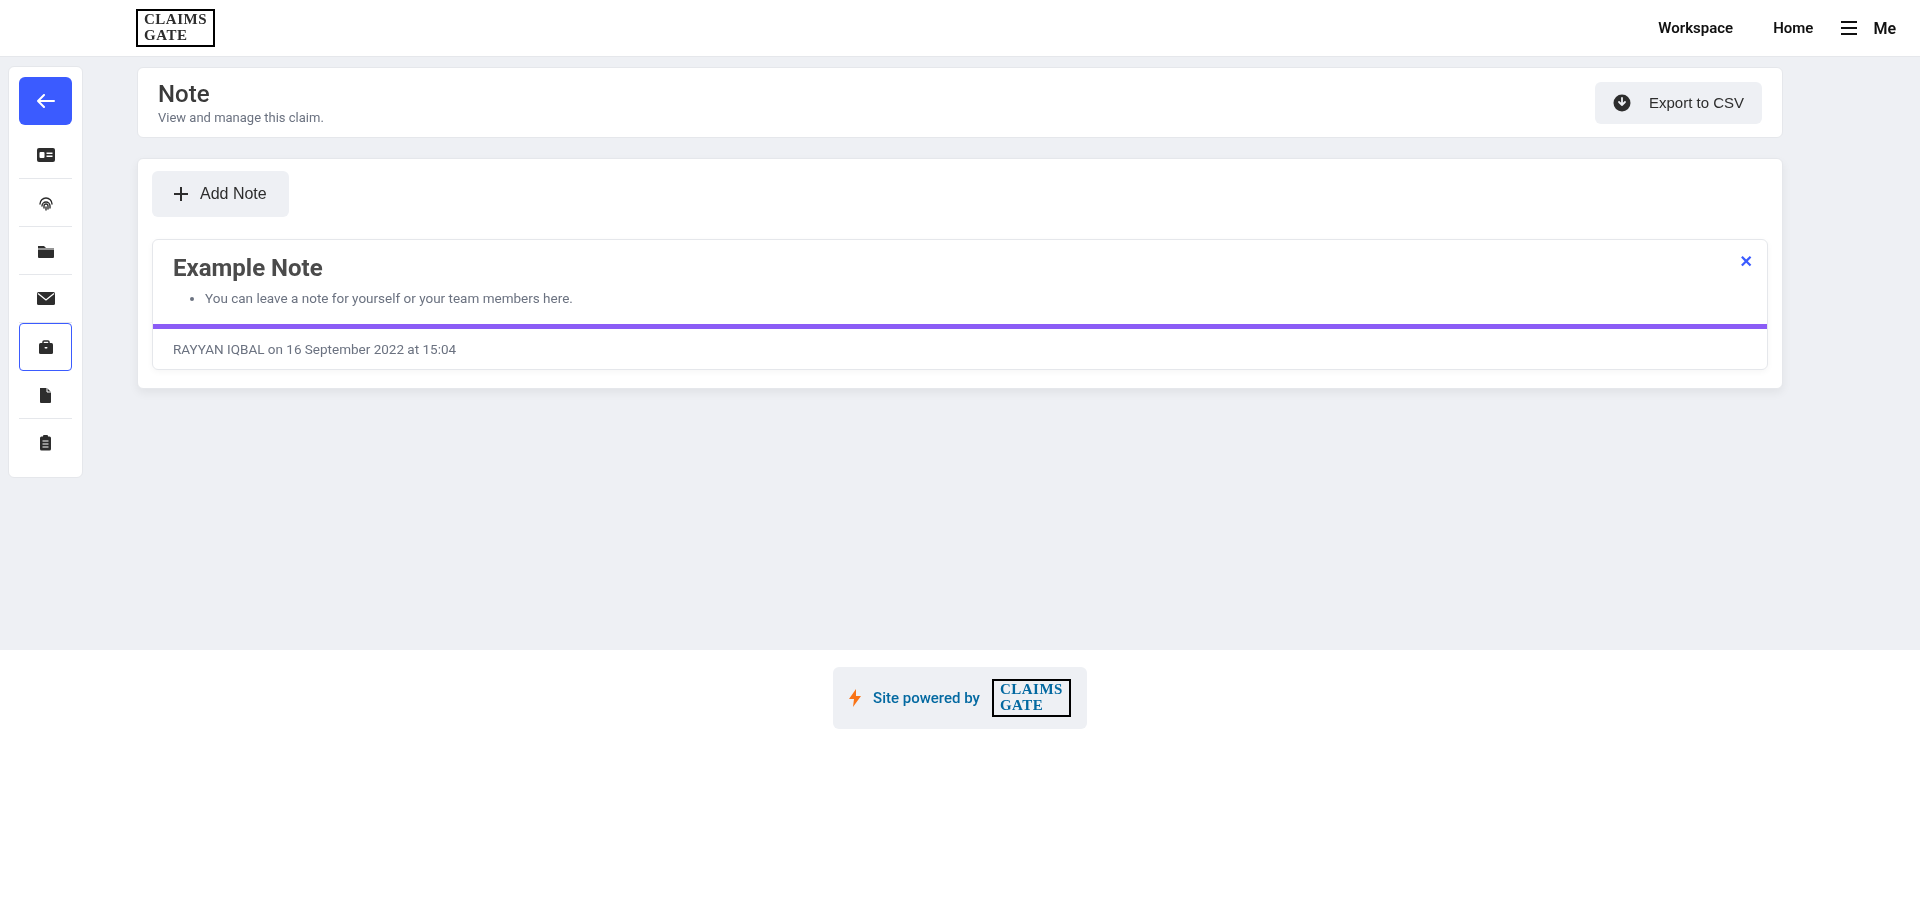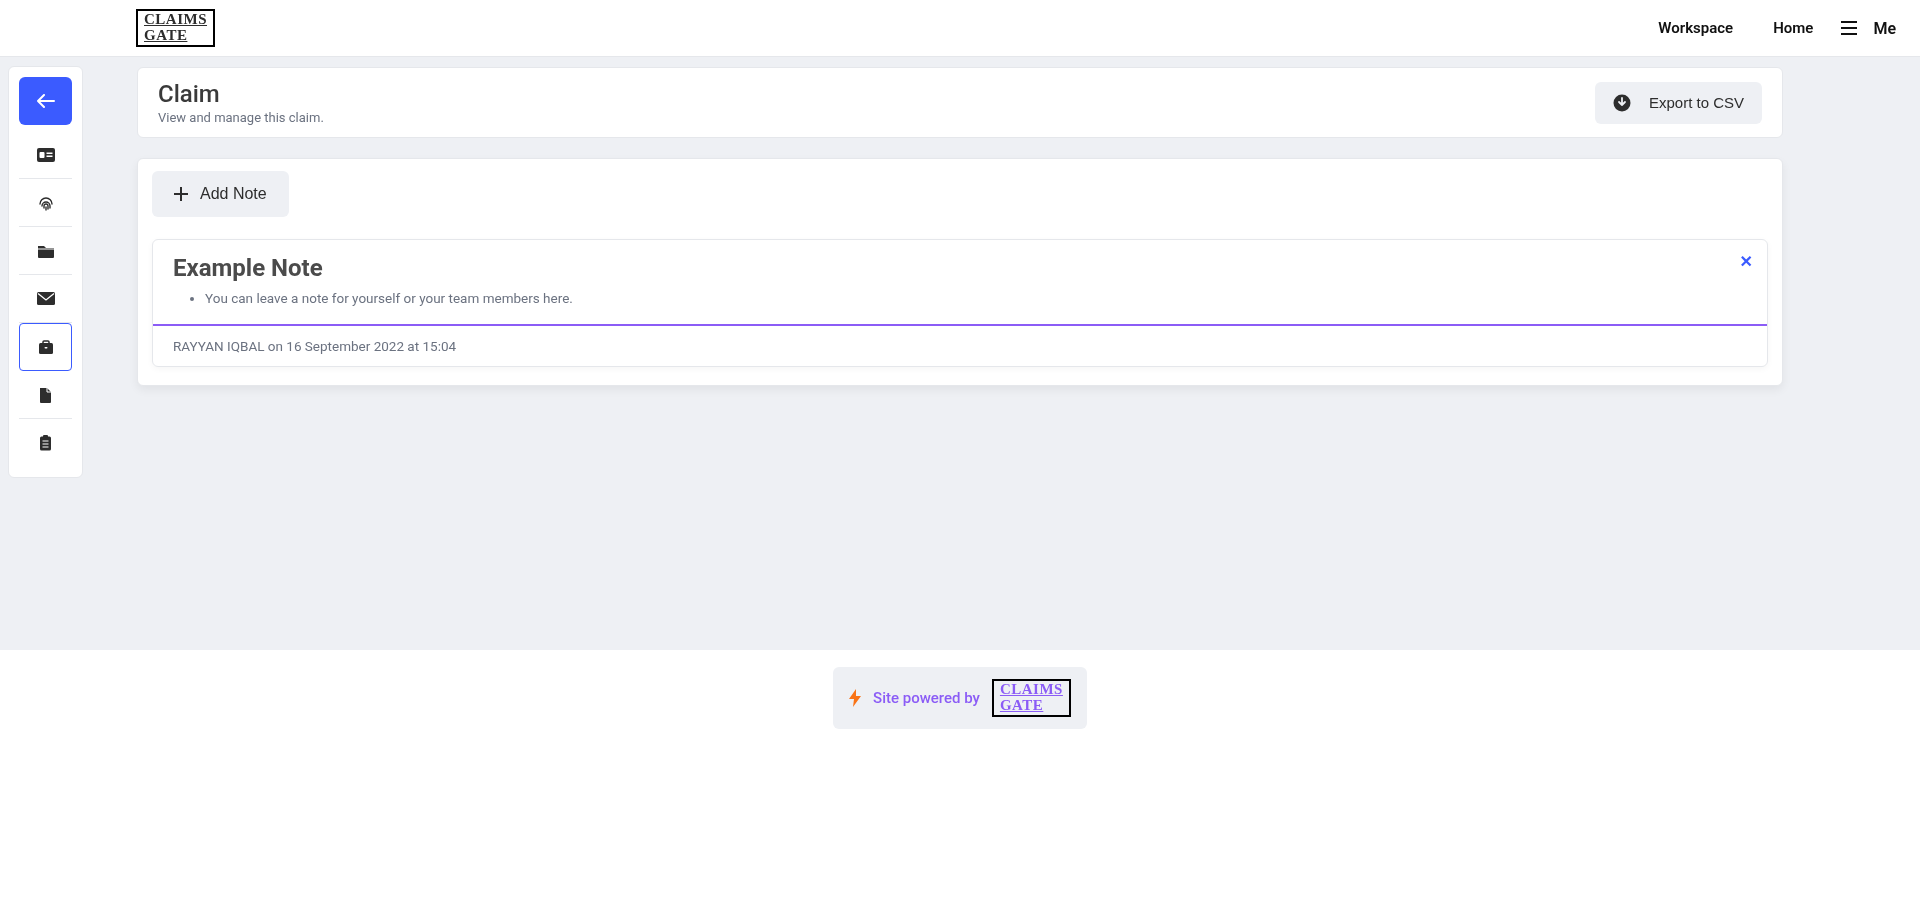--- a/index.html
+++ b/index.html
@@ -24,21 +24,20 @@
   }
   .logo-box {
     border: 2px solid #000;
     padding: 1px 6px;
     line-height: 1.05;
     font-weight: 700;
     font-family: Georgia, "Times New Roman", serif;
     font-size: 15px;
     letter-spacing: 0.5px;
     display: inline-block;
-    text-decoration: underline;
   }
   .nav {
     display: flex;
     align-items: center;
     gap: 28px;
   }
   .nav-link {
     font-size: 15px;
     font-weight: 600;
     color: #111;
@@ -185,21 +184,21 @@
     top: 12px;
     right: 14px;
     color: #3b5bff;
     font-size: 16px;
     font-weight: 700;
     cursor: pointer;
     background: none;
     border: none;
   }
   .note-footer {
-    border-top: 2px solid #8b5cf6;
+    border-top: 5px solid #8b5cf6;
     padding: 12px 20px;
     font-size: 13.5px;
     color: #6b7280;
   }
 
   
   .footer-area {
     height: 254px;
     background: #fff;
     display: flex;
@@ -209,21 +208,21 @@
   }
   .footer-badge {
     background: #eef0f4;
     border-radius: 6px;
     padding: 12px 16px;
     display: flex;
     align-items: center;
     gap: 12px;
     font-size: 15px;
     font-weight: 500;
-    color: #8b5cf6;
+    color: #0369a1;
   }
   .bolt { color: #f97316; }
 
   svg { display: block; }
 </style>
 </head>
 <body>
 
 <div class="header">
   <div class="logo-box">
@@ -317,21 +316,21 @@
             <path d="M3.5 6h6M3.5 9h6M3.5 12h6" stroke="#fff" stroke-width="1.2"></path>
           </svg>
       </span>
     </div>
   </div>
 
   <div class="main">
 
     <div class="card claim-card">
       <div>
-        <div class="claim-title">Claim</div>
+        <div class="claim-title">Note</div>
         <div class="claim-sub">View and manage this claim.</div>
       </div>
       <button class="export-btn">
         <span>
           <svg width="18" height="18" viewBox="0 0 18 18">
               <circle cx="9" cy="9" r="8.5" fill="#2d2d2d"></circle>
               <path d="M9 4v7M6 8l3 3 3-3" fill="none" stroke="#eef0f4" stroke-width="1.8" stroke-linecap="round" stroke-linejoin="round"></path>
             </svg>
         </span>
         <span>Export to CSV</span>

